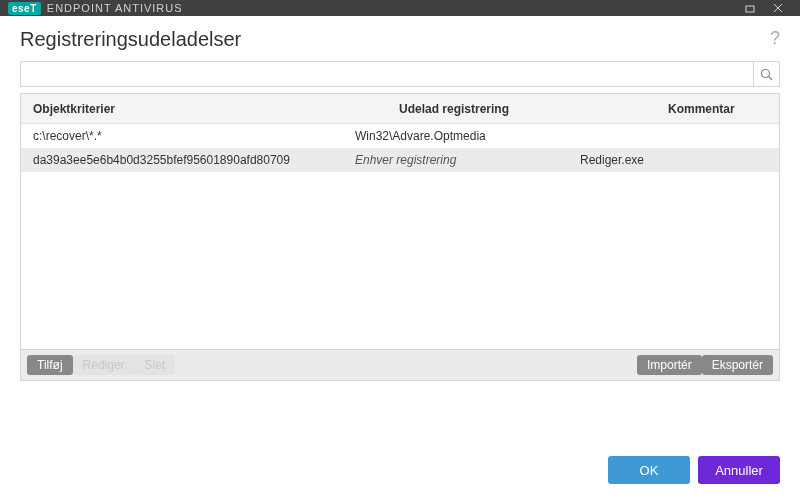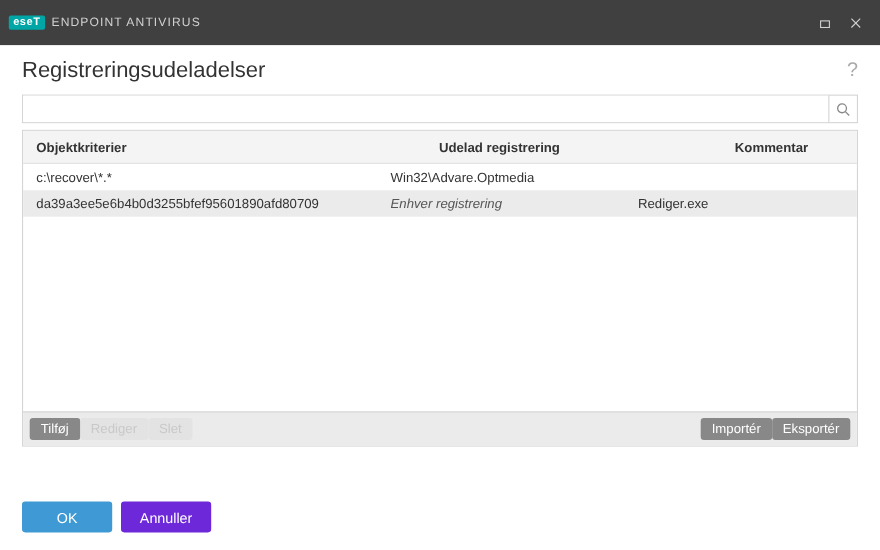--- a/index.html
+++ b/index.html
@@ -1,19 +1,19 @@
 <!DOCTYPE html>
 <html><head>
 <meta charset="utf-8">
 <style>
   * { box-sizing: border-box; margin: 0; padding: 0; font-family: "Segoe UI", Arial, sans-serif; }
   html, body { width: 800px; height: 500px; overflow: hidden; background: #fff; }
 
   .titlebar {
-    height: 41px;
+    height: 16px;
     background: #404040;
     display: flex;
     align-items: center;
     padding: 0 8px;
     color: #fff;
   }
   .logo {
     display: inline-flex;
     align-items: center;
     gap: 6px;
@@ -148,20 +148,21 @@
     cursor: default;
   }
   .actionbar-spacer { flex: 1; }
 
   .footer {
     position: absolute;
     bottom: 0;
     left: 0;
     right: 0;
     display: flex;
+    justify-content: flex-end;
     gap: 8px;
     padding: 14px 20px 16px 20px;
   }
   .btn {
     min-width: 82px;
     height: 28px;
     border: none;
     border-radius: 3px;
     font-size: 13px;
     cursor: pointer;

